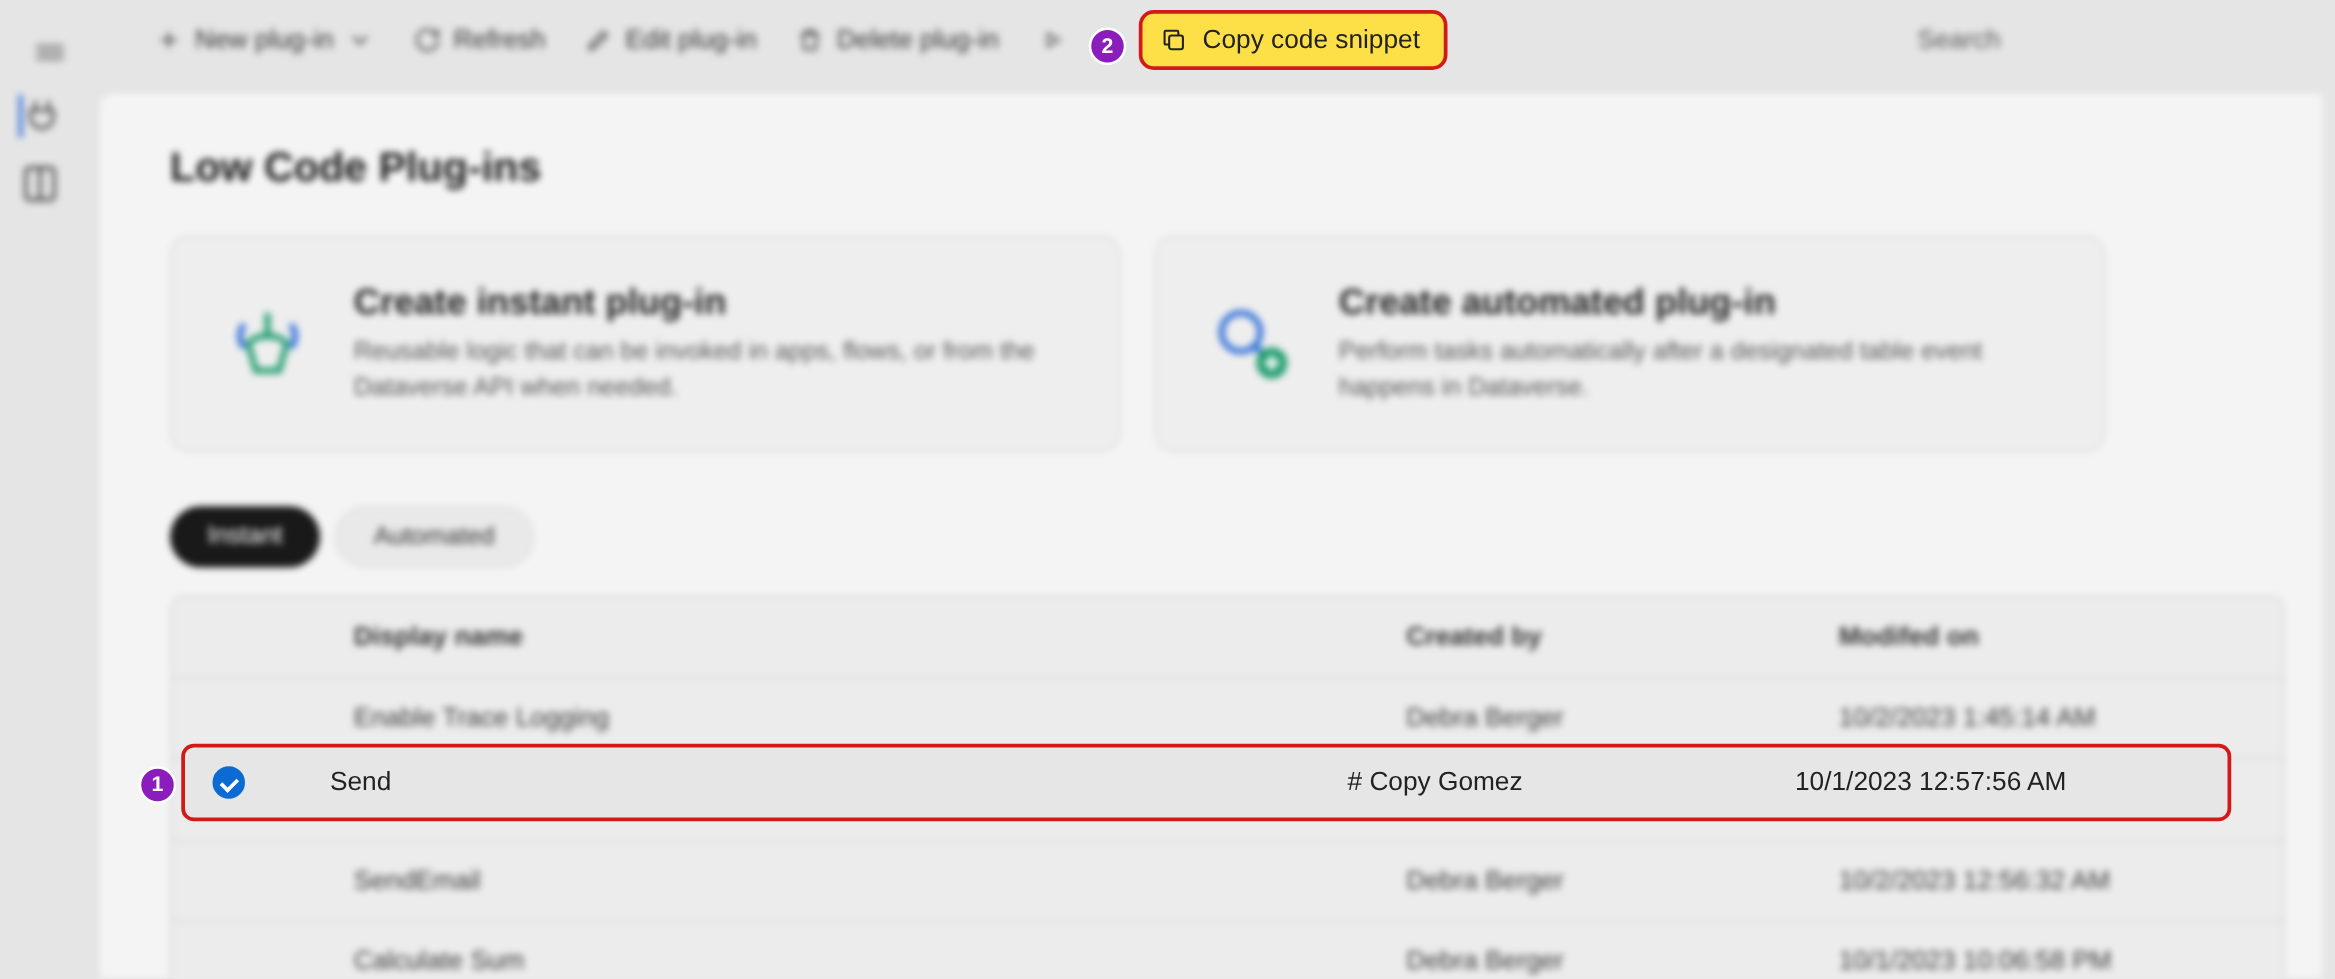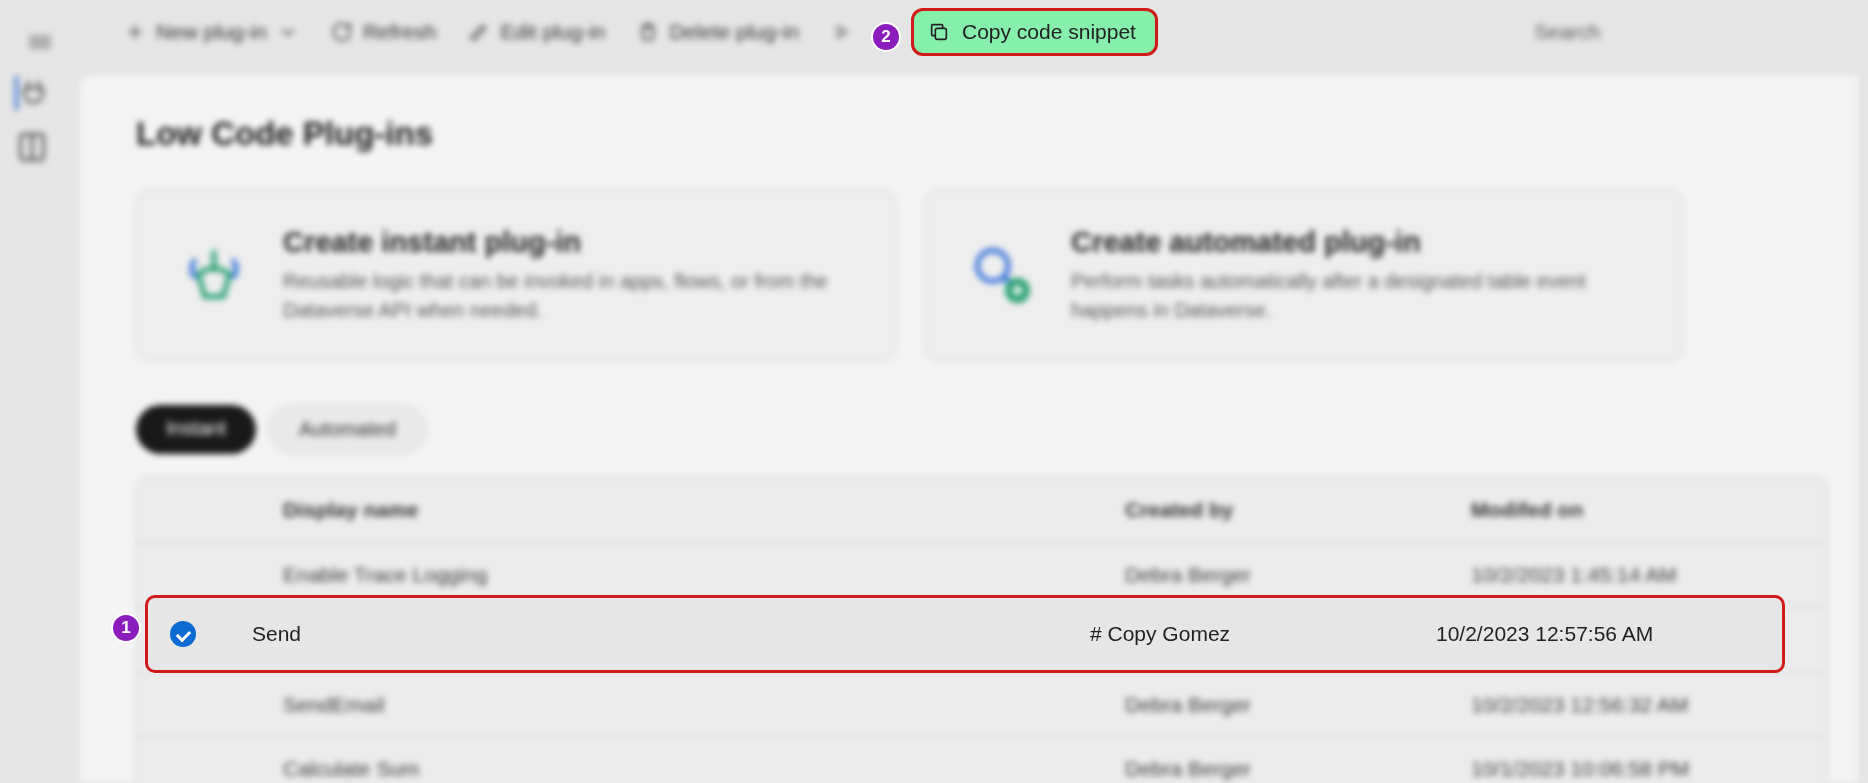--- a/index.html
+++ b/index.html
@@ -52,25 +52,25 @@
     
     .sharp { position:absolute; inset:0; pointer-events:none; }
     .sharp * { pointer-events:auto; }
 
     
     .step-badge { position:absolute; width:30px; height:30px; border-radius:50%; background:#8a1dbb; border:2px solid #fff; color:#fff; font-size:17px; font-weight:600; display:flex; align-items:center; justify-content:center; z-index:30; }
     .step-badge.b1 { left:111px; top:613px; }
     .step-badge.b2 { left:871px; top:22px; }
 
     
-    .copy-highlight { position:absolute; left:911px; top:8px; width:247px; height:48px; background:#86efac; border:3px solid #d11a1a; border-radius:12px; display:flex; align-items:center; padding-left:14px; gap:12px; font-size:21px; color:#222; }
+    .copy-highlight { position:absolute; left:911px; top:8px; width:247px; height:48px; background:#fde047; border:3px solid #d11a1a; border-radius:12px; display:flex; align-items:center; padding-left:14px; gap:12px; font-size:21px; color:#222; }
     .copy-highlight svg { width:22px; height:22px; stroke:#222; fill:none; stroke-width:1.8; }
 
     
-    .row-highlight { position:absolute; left:145px; top:595px; width:1640px; height:78px; background:#e6e6e6; border:3px solid #d11a1a; border-radius:10px; display:grid; grid-template-columns:66px 1fr 346px 346px; align-items:center; }
+    .row-highlight { position:absolute; left:145px; top:595px; width:1640px; height:62px; background:#e6e6e6; border:3px solid #d11a1a; border-radius:10px; display:grid; grid-template-columns:66px 1fr 346px 346px; align-items:center;gap:12px; }
     .row-highlight .chk { width:26px; height:26px; border-radius:50%; background:#0b6bd3; margin-left:22px; display:flex; align-items:center; justify-content:center; }
     .row-highlight .chk::after { content:""; width:10px; height:6px; border-left:3px solid #fff; border-bottom:3px solid #fff; transform:rotate(-45deg); }
     .row-highlight .cell { font-size:21px; color:#222; }
     .row-highlight .c1 { padding-left:38px; }
 
   </style>
 </head>
 <body>
 
 <div class="blur-wrap">
@@ -217,15 +217,15 @@
     <span>Copy code snippet</span>
   </div>
 
   <div class="step-badge b1">1</div>
   <div class="row-highlight">
     <div>
         <div class="chk"></div>
       </div>
     <div class="cell c1">Send</div>
     <div class="cell"># Copy Gomez</div>
-    <div class="cell">10/2/2023 12:57:56 AM</div>
+    <div class="cell">10/1/2023 12:57:56 AM</div>
   </div>
 </div>
 
 </body></html>

